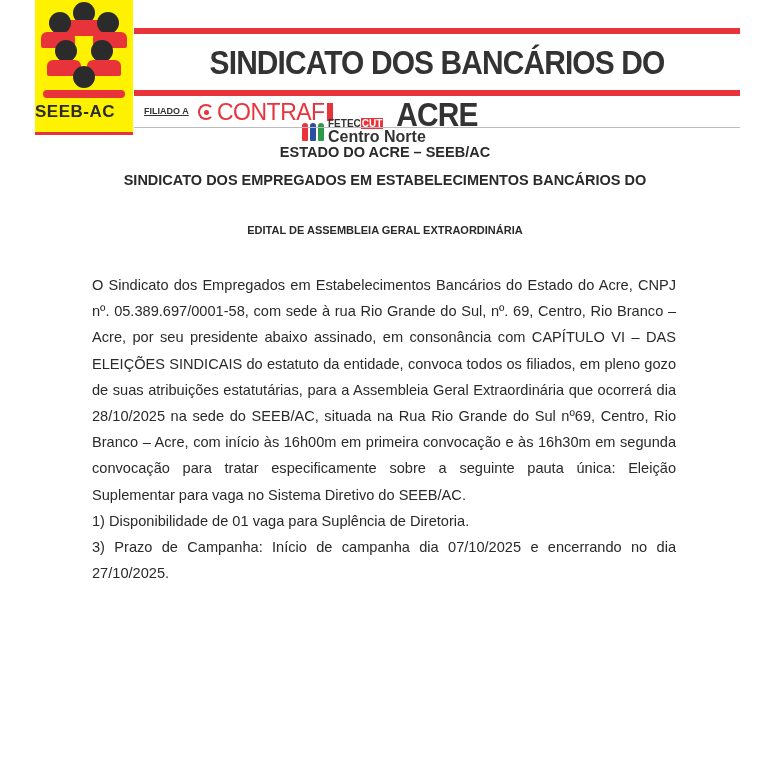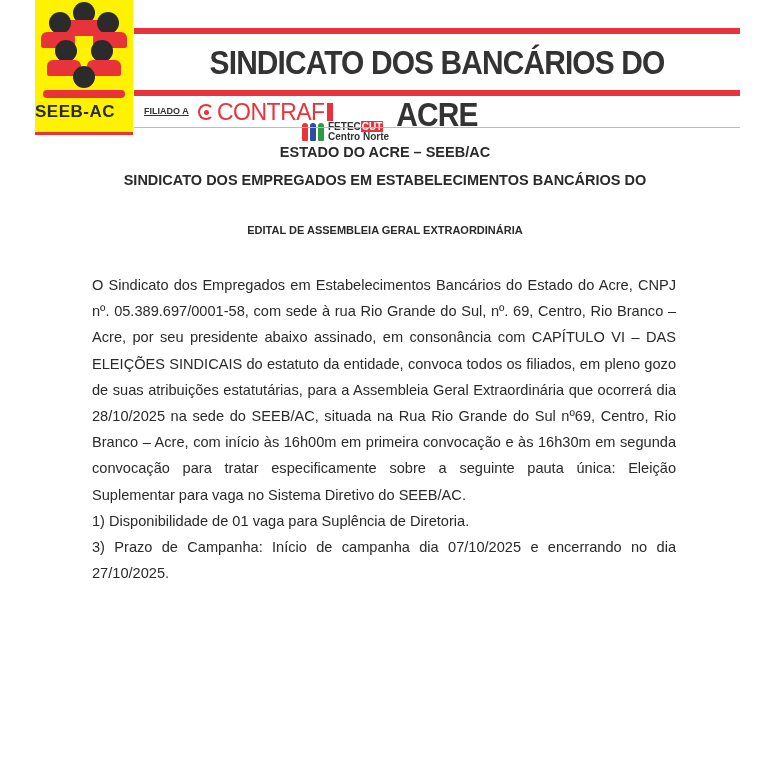--- a/index.html
+++ b/index.html
@@ -28,21 +28,21 @@
   .contraf { position: absolute; left: 64px; top: 2px; height: 24px; display: flex; align-items: center; }
   .contraf .c-icon { width: 16px; height: 16px; border: 2px solid #e8333a; border-radius: 50%; border-right-color: transparent; box-sizing: border-box; margin-right: 3px; position: relative; }
   .contraf .c-icon::after { content: ""; position: absolute; left: 4px; top: 4px; width: 5px; height: 5px; background: #e8333a; border-radius: 50%; }
   .contraf .c-text { color: #e8333a; font-size: 23px; letter-spacing: -0.5px; }
   .contraf .c-tag { width: 6px; height: 18px; background: #e8333a; margin-left: 2px; }
   .fetec { position: absolute; left: 168px; top: 2px; height: 24px; display: flex; align-items: center; margin-top: 20px; }
   .fetec .fig { width: 6px; height: 18px; margin-right: 2px; border-radius: 3px 3px 1px 1px; }
   .fetec .f-text { margin-left: 2px; line-height: 1; }
   .fetec .f-top { font-size: 10px; font-weight: bold; color: #333; }
   .fetec .f-top .cut { background: #e8333a; color: #fff; padding: 0 1px; }
-  .fetec .f-bottom { font-size: 10px; font-weight: bold; color: #333; }
+  .fetec .f-bottom { font-size: 16px; font-weight: bold; color: #333; }
   .doc-header { position: absolute; left: 90px; top: 138px; width: 590px; text-align: center; font-weight: bold; font-size: 14.5px; line-height: 28px; color: #2a2a2a; }
   .doc-subtitle { position: absolute; left: 90px; top: 216px; width: 590px; text-align: center; font-weight: bold; font-size: 11px; line-height: 28px; color: #2a2a2a; }
   .body-text { position: absolute; left: 92px; top: 272px; width: 584px; font-size: 14.6px; line-height: 26.2px; text-align: justify; color: #2a2a2a; }
   .body-text p { margin: 0; }
 </style>
 </head>
 <body>
 
 <div class="logo-box">
   <div class="person-head" style="left:38px; top:2px;"></div>

